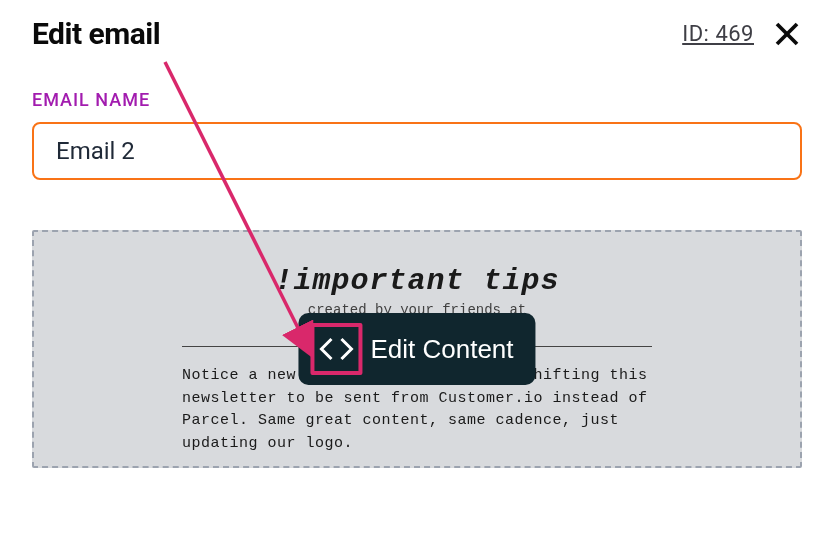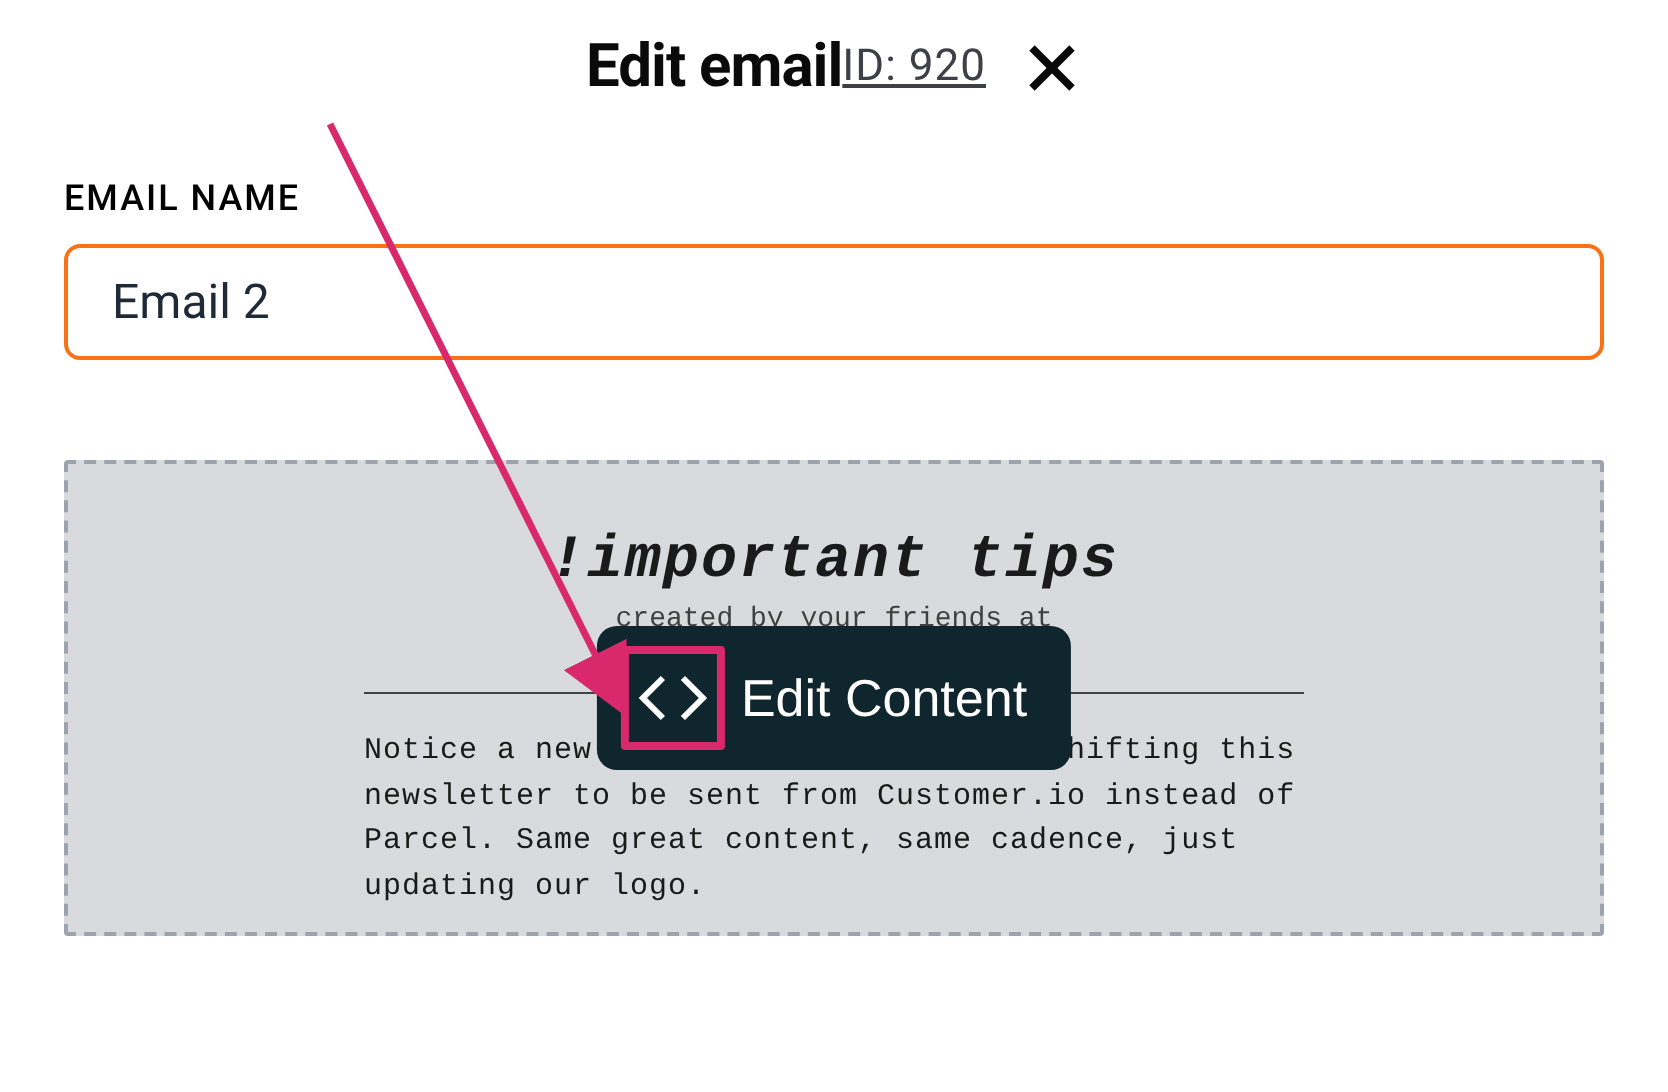--- a/index.html
+++ b/index.html
@@ -14,21 +14,21 @@
       height: 546px;
       position: relative;
       overflow: hidden;
     }
     .container {
       padding: 10px 32px 0 32px;
     }
     .header {
       display: flex;
       align-items: center;
-      justify-content: center;
+      justify-content: space-between;
       margin-top: 6px;
       margin-bottom: 38px;
     }
     .title {
       font-size: 30px;
       font-weight: 700;
       color: #0a0a0a;
       letter-spacing: -0.5px;
     }
     .header-right {
@@ -51,21 +51,21 @@
       justify-content: center;
     }
     .close-icon svg {
       stroke: #0a0a0a;
       stroke-width: 3.8;
     }
     .field-label {
       font-size: 18px;
       font-weight: 500;
       letter-spacing: 1px;
-      color: #000000;
+      color: #a21caf;
       margin-bottom: 12px;
     }
     .text-input {
       width: 100%;
       font-size: 24px;
       padding: 13px 22px;
       border: 2px solid #f97316;
       border-radius: 8px;
       color: #1f2937;
       outline: none;
@@ -158,21 +158,21 @@
       z-index: 50;
     }
   </style>
 </head>
 <body>
 
 <div class="container">
   <div class="header">
     <h1 class="title">Edit email</h1>
     <div class="header-right">
-      <a class="id-link">ID: 920</a>
+      <a class="id-link">ID: 469</a>
       <div class="close-icon">
         <svg width="26" height="26" viewBox="0 0 26 26">
           <line x1="3" y1="3" x2="23" y2="23"></line>
           <line x1="23" y1="3" x2="3" y2="23"></line>
         </svg>
       </div>
     </div>
   </div>
 
   <div class="field-label">EMAIL NAME</div>

